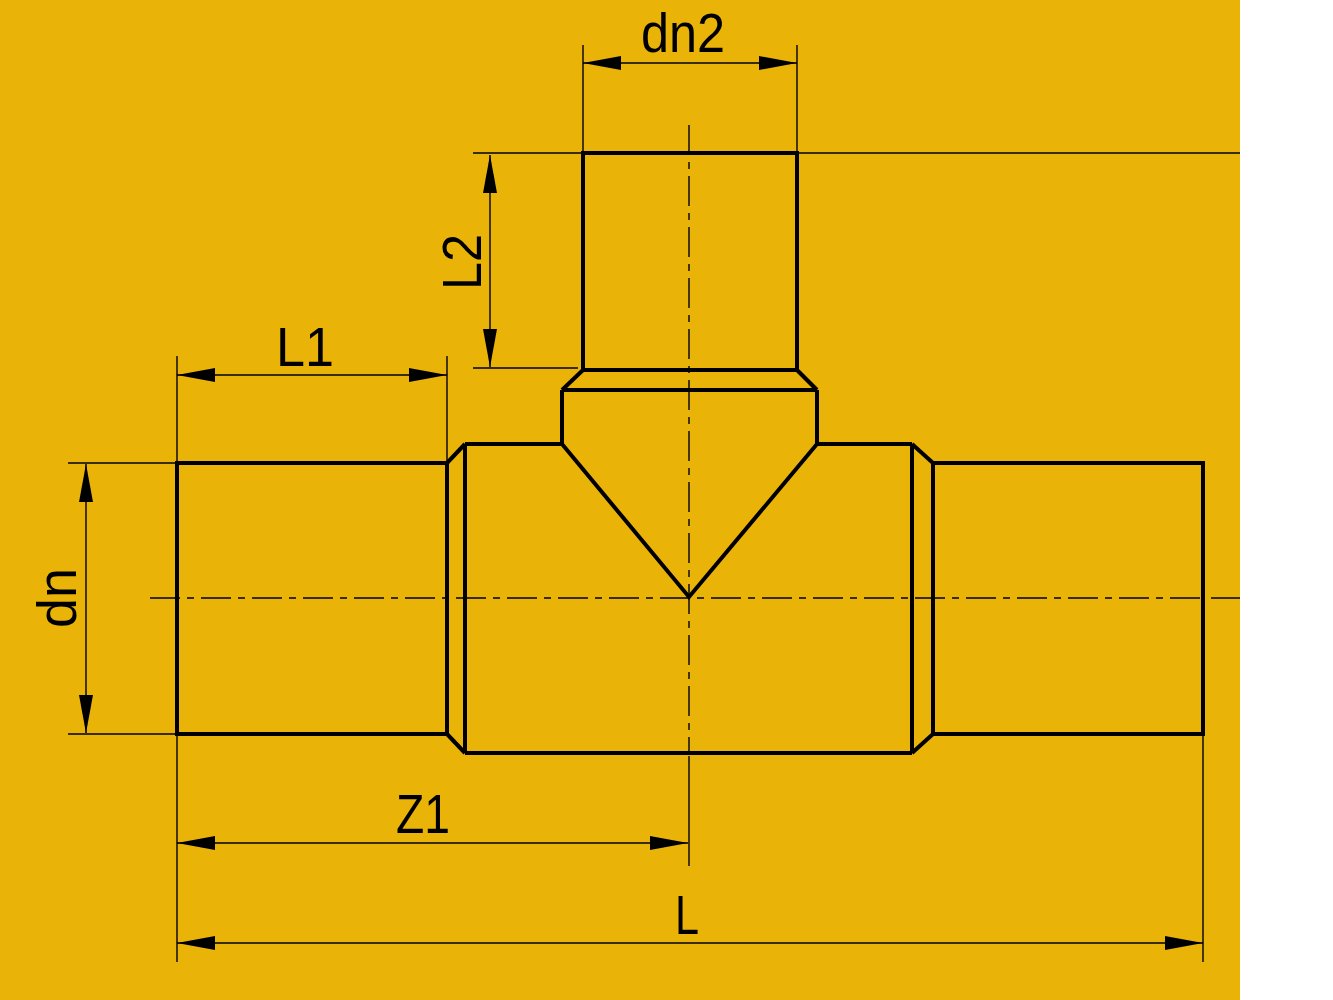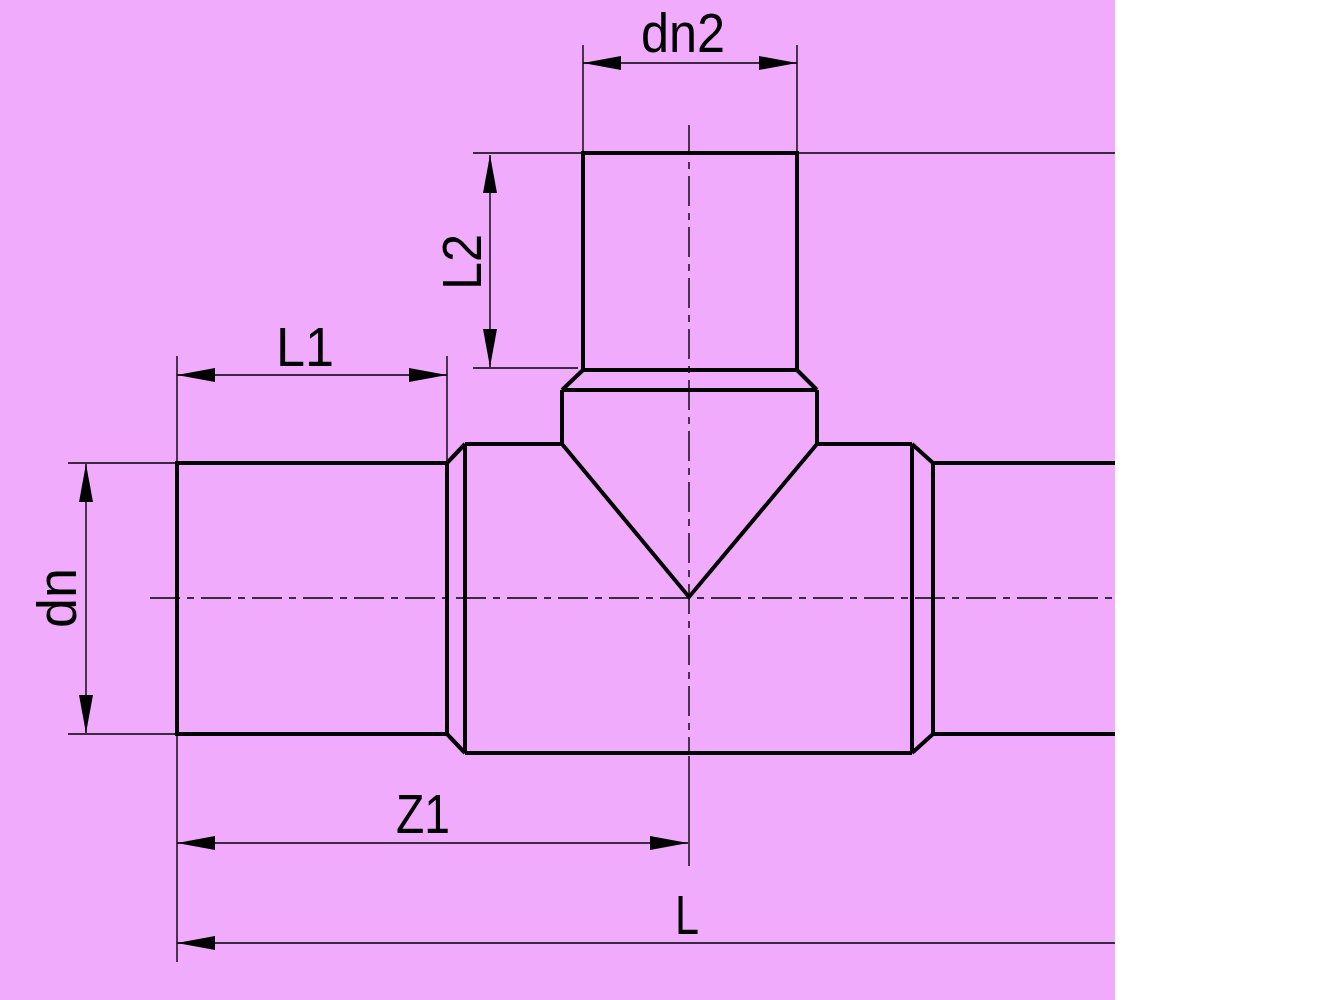--- a/index.html
+++ b/index.html
@@ -2,23 +2,23 @@
 <html><head>
 <meta charset="utf-8">
 <style>
   html, body {
     margin: 0;
     padding: 0;
     background: #ffffff;
   }
   .stage {
     position: relative;
-    width: 1115px;
+    width: 1240px;
     height: 1000px;
-    background: #f0abfc;
+    background: #eab308;
     overflow: hidden;
   }
   svg { display: block; }
   text {
     font-family: "Liberation Sans", "DejaVu Sans", sans-serif;
     font-size: 56px;
     fill: #000000;
   }
   .outline  { stroke: #000000; stroke-width: 4;   fill: none; stroke-linecap: butt; stroke-linejoin: miter; }
   .thin     { stroke: #000000; stroke-width: 1.4; fill: none; stroke-linecap: butt; }

